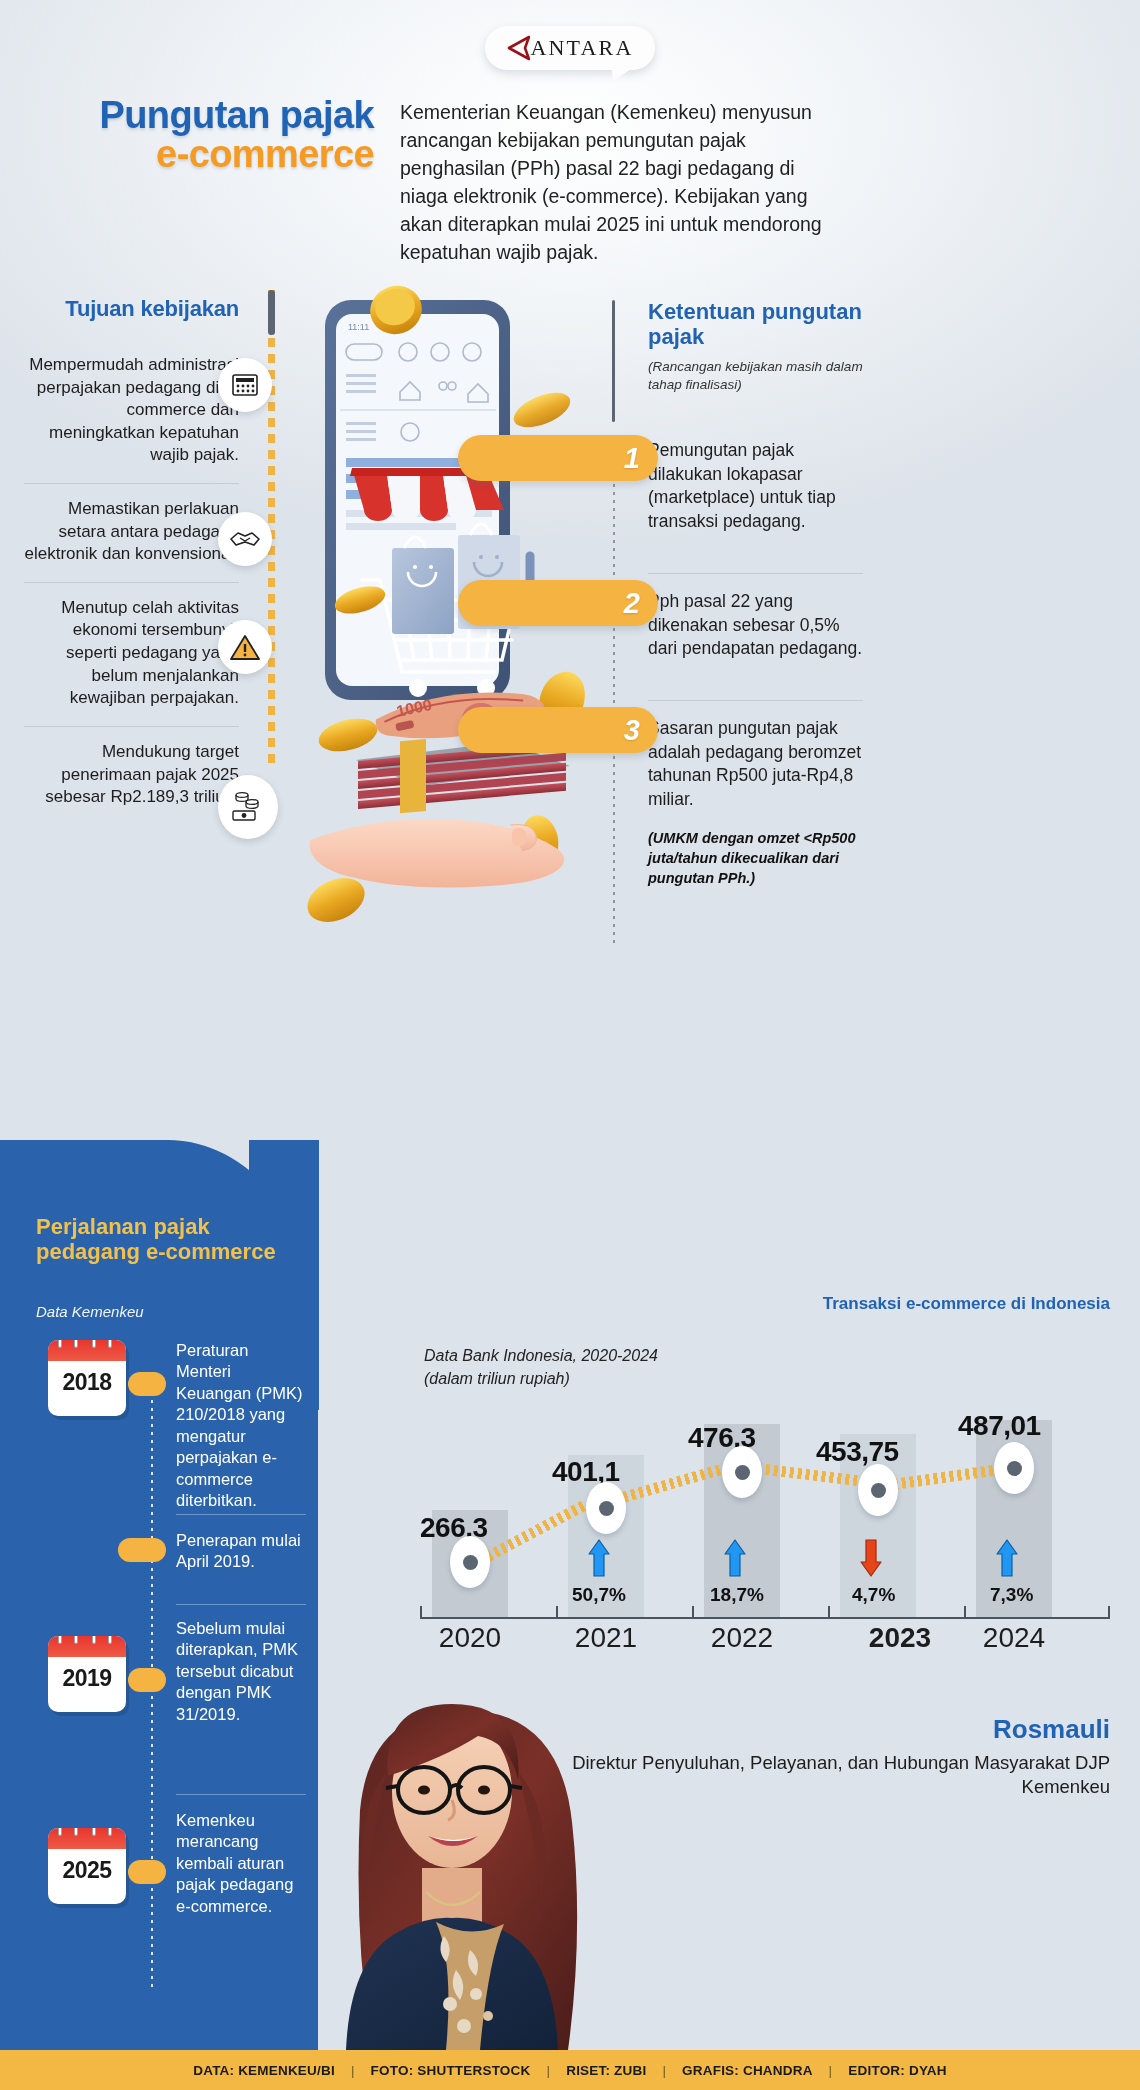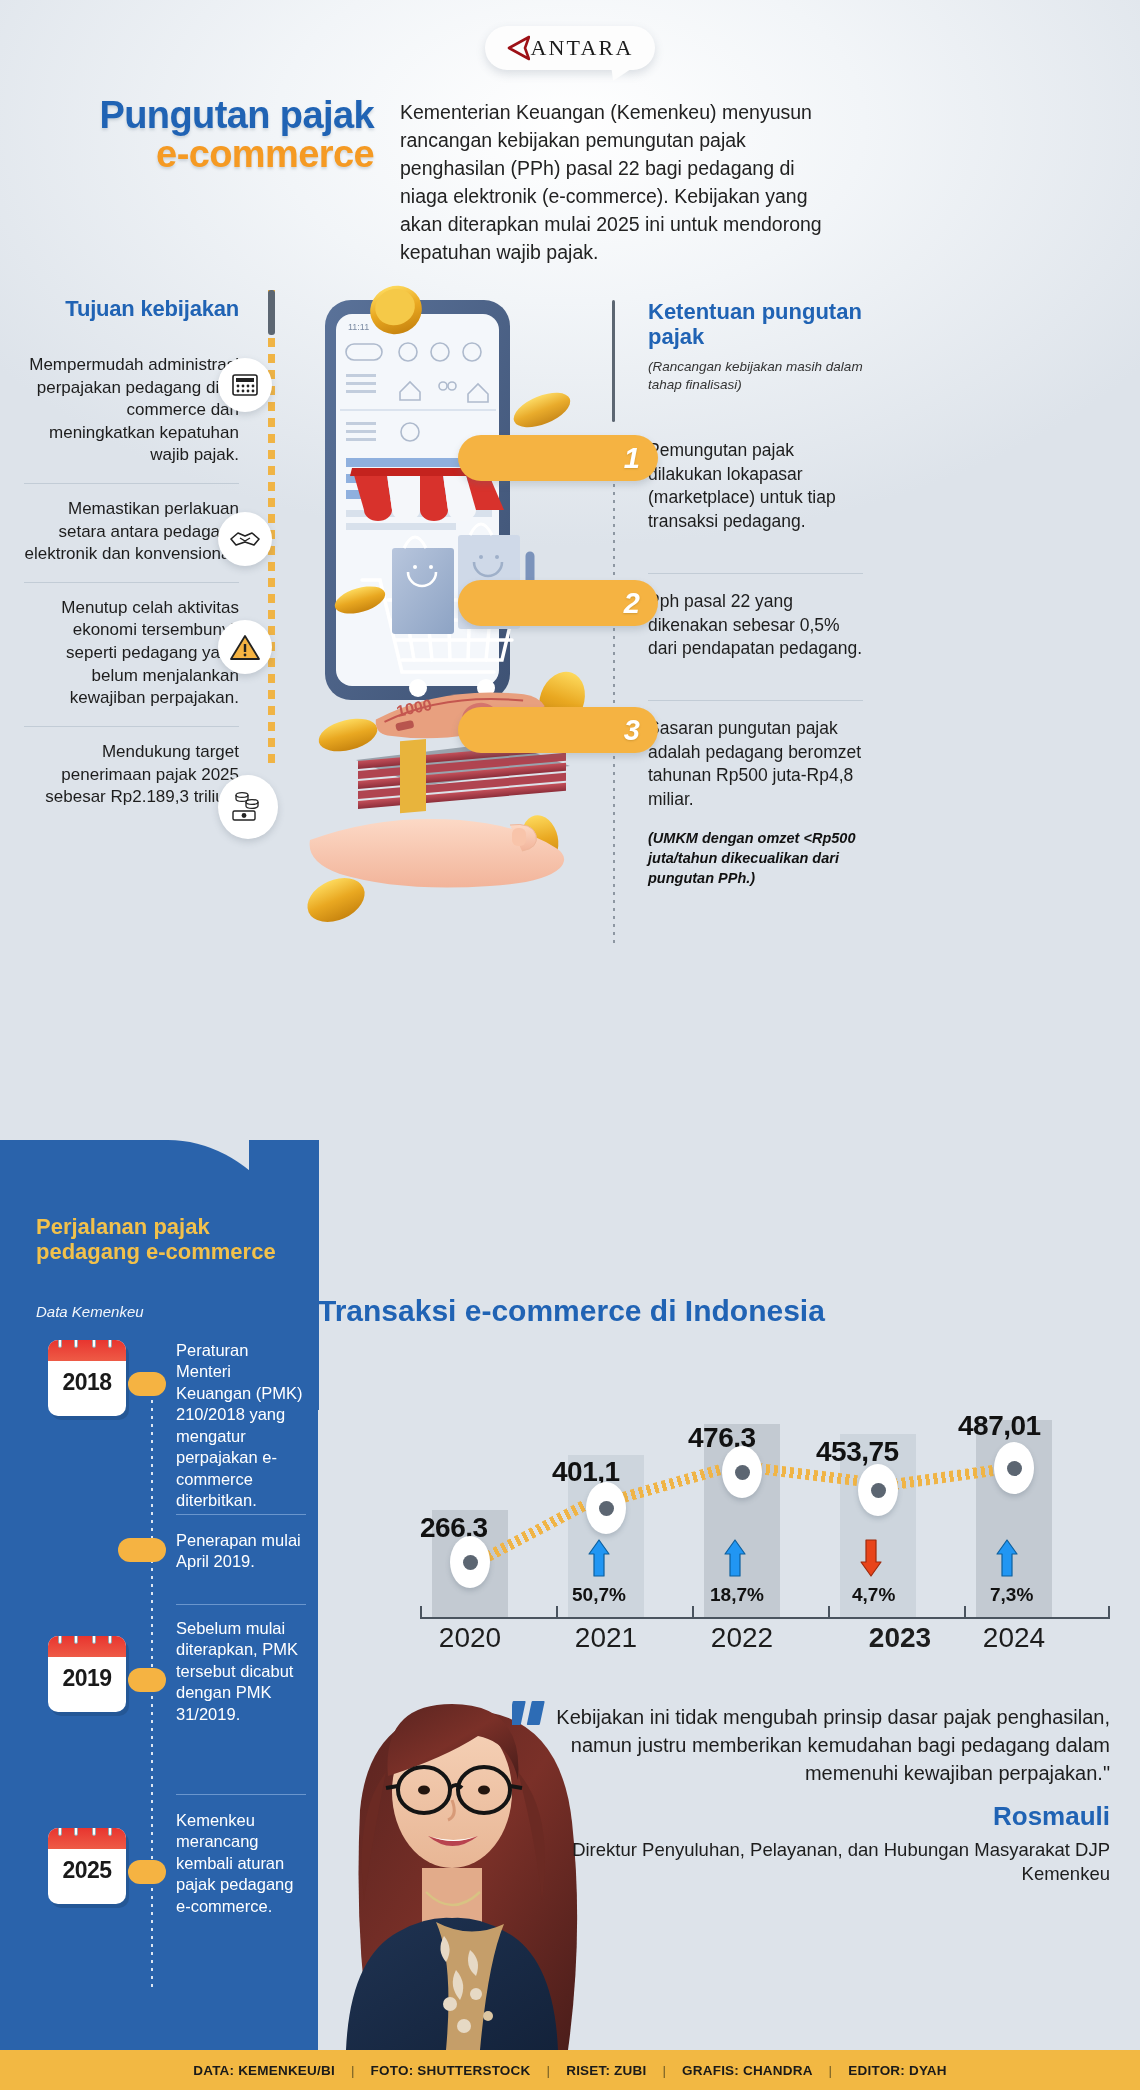--- a/index.html
+++ b/index.html
@@ -147,22 +147,22 @@
     position:absolute; width:38px; height:24px; border-radius:12px; background:#f5b342;
   }
   .tl-text{
     position:absolute; left:176px; width:132px;
     font-size:16.5px; line-height:1.3; color:#fff;
   }
   .tl-sep{ position:absolute; left:176px; width:130px; height:1px; background:#6a96cd; }
 
   
   .chart-title{
-    position:absolute; left:318px; top:1294px; width:780px; text-align:left;
-    font-size:30px; font-weight:bold; color:#2063b4;
+    position:absolute; left:330px; top:1294px; width:780px; text-align:right;
+    font-size:17px; font-weight:bold; color:#2063b4;
   }
   .chart-sub{
     position:absolute; left:424px; top:1345px; font-size:16px; font-style:italic;
     color:#222; line-height:1.42;
   }
   .chart{ position:absolute; left:420px; top:1380px; width:690px; height:280px; }
   .bar{ position:absolute; bottom:42px; width:76px; background:#c3cad2; }
   .bar.light{ background:#cdd5dd; }
   .val-lbl{ position:absolute; font-size:28px; font-weight:bold; color:#111;
             letter-spacing:-.5px; white-space:nowrap; }
@@ -477,20 +477,24 @@
         <div class="cal-ring" style="left:44px;"></div>
           <div class="cal-ring" style="left:60px;"></div>
       </div>
       <div class="cal-year">2025</div>
     </div>
     <div class="tl-pill" style="left:128px; top:50px;"></div>
     <div class="tl-text">Kemenkeu merancang kembali aturan pajak pedagang e-commerce.</div>
   </div>
 
   <div class="chart-title">Transaksi e-commerce di Indonesia</div>
+  <div class="chart-sub">
+    <div>Data Bank Indonesia, 2020-2024</div>
+    <div>(dalam triliun rupiah)</div>
+  </div>
 
   <div class="chart">
 
     <div class="bar" style="left:12px;  height:108px;"></div>
     <div class="bar light" style="left:148px; height:163px;"></div>
     <div class="bar" style="left:284px; height:194px;"></div>
     <div class="bar light" style="left:420px; height:184px;"></div>
     <div class="bar" style="left:556px; height:198px;"></div>
 
     <div class="val-lbl" style="left:0px;   top:132px;">266,3</div>
@@ -596,26 +600,20 @@
 
     <path d="M122 140 q6 16 -4 20" fill="none" stroke="#d79a78" stroke-width="3"></path>
 
     <path d="M98 176 q24 20 50 0 q-24 10 -50 0 z" fill="#b8434f"></path>
     <path d="M102 177 q22 8 42 0 q-20 6 -42 0 z" fill="#fff"></path>
 
     <path d="M96 232 q26 26 54 0" fill="none" stroke="#d8c383" stroke-width="2.4"></path>
   </svg>
 
   <div class="quote-box">
-    <div class="quote-text">
-      <svg class="qmark" width="36" height="26" viewBox="0 0 36 26">
-        <rect x="1" y="1" width="13" height="24" rx="1" fill="#2d6cb5" transform="skewX(-12)"></rect>
-        <rect x="20" y="1" width="13" height="24" rx="1" fill="#2d6cb5" transform="skewX(-12)"></rect>
-      </svg><span>Kebijakan ini tidak mengubah prinsip dasar pajak penghasilan, namun justru memberikan kemudahan bagi pedagang dalam memenuhi kewajiban perpajakan."</span>
-    </div>
     <div class="q-name">Rosmauli</div>
     <div class="q-role">Direktur Penyuluhan, Pelayanan, dan Hubungan Masyarakat DJP Kemenkeu</div>
   </div>
 
   <div class="footer">
     <span>DATA: KEMENKEU/BI</span>
     <span class="fsep">|</span>
     <span>FOTO: SHUTTERSTOCK</span>
     <span class="fsep">|</span>
     <span>RISET: ZUBI</span>

